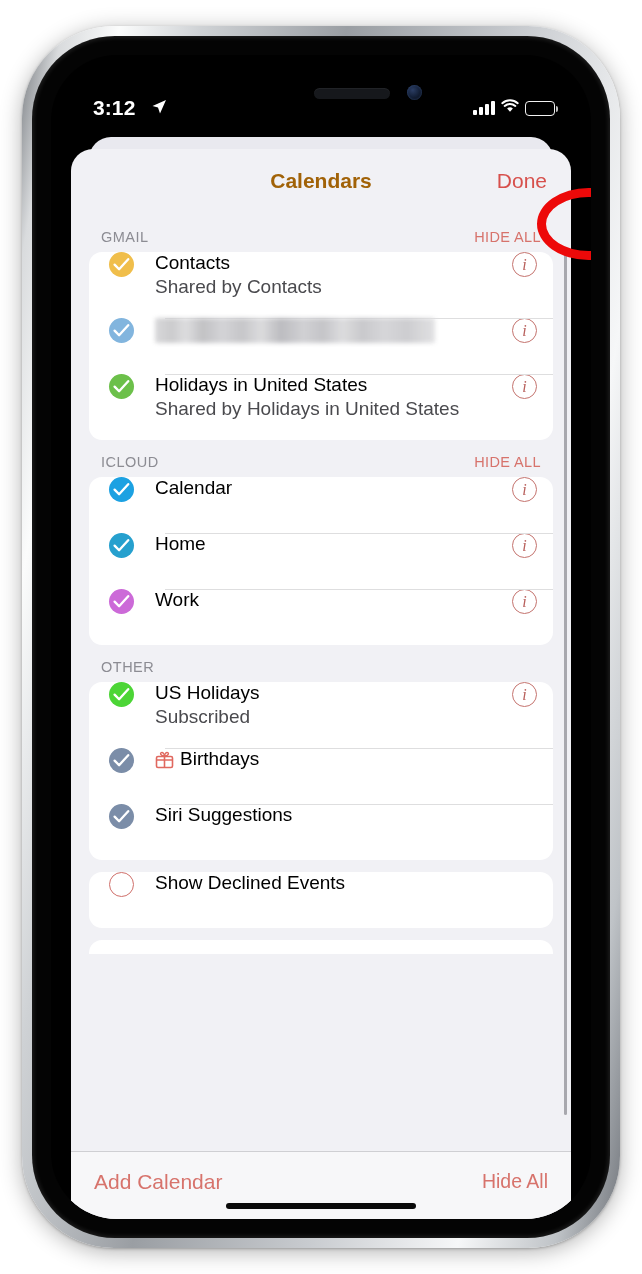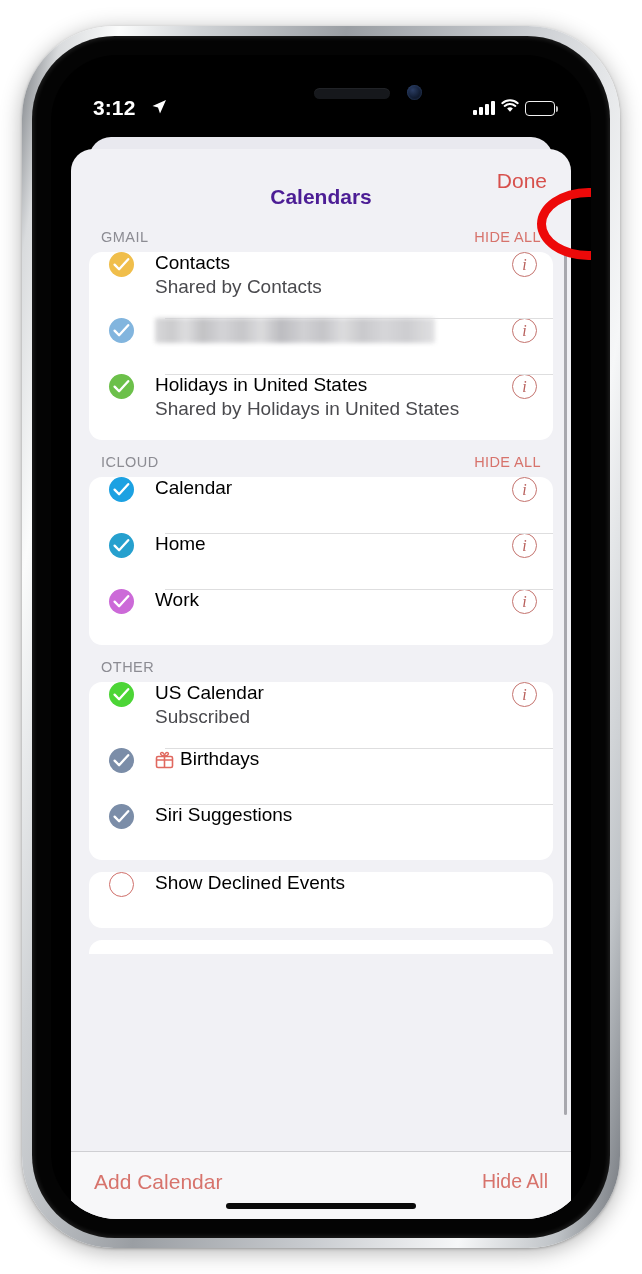--- a/index.html
+++ b/index.html
@@ -106,22 +106,22 @@
     background:#f1f1f5;
     border-radius:22px 22px 0 0;
     overflow:hidden;
   }
 
   
   #sheet-header{
     position:relative; height:66px;
   }
   #page-title{
-    position:absolute; left:0; right:0; top:36px; text-align:center;
-    font-size:21px; font-weight:bold; color:#4c1d95;
+    position:absolute; left:0; right:0; top:20px; text-align:center;
+    font-size:21px; font-weight:bold; color:#a16207;
   }
   #done-button{
     position:absolute; right:24px; top:20px;
     font-size:21px; color:#d7504c; background:none; border:none;
     font-family:"Liberation Sans", sans-serif; cursor:pointer;
   }
 
   
   #scroll-area{
     position:absolute; left:0; right:0; top:66px; bottom:68px;
@@ -388,21 +388,21 @@
                 </div>
                 <div class="card">
                   <div class="row tall">
                     <span class="check" style="background: rgb(76, 213, 54);">
                       <svg width="17" height="15" viewBox="0 0 17 15">
                         <path d="M1.6 7.6 L6.1 12.2 L15.2 2.2" stroke="#ffffff" stroke-width="2.3" fill="none" stroke-linecap="round" stroke-linejoin="round"></path>
                       </svg>
                     </span>
                     <div class="row-text">
                       <div class="row-title">
-                        <span>US Calendar</span>
+                        <span>US Holidays</span>
                       </div>
                       <div class="row-sub">Subscribed</div>
                     </div>
                     <button class="info-icon">i</button>
                   </div>
                   <div class="row">
                     <span class="check" style="background: rgb(123, 141, 168);">
                       <svg width="17" height="15" viewBox="0 0 17 15">
                         <path d="M1.6 7.6 L6.1 12.2 L15.2 2.2" stroke="#ffffff" stroke-width="2.3" fill="none" stroke-linecap="round" stroke-linejoin="round"></path>
                       </svg>

